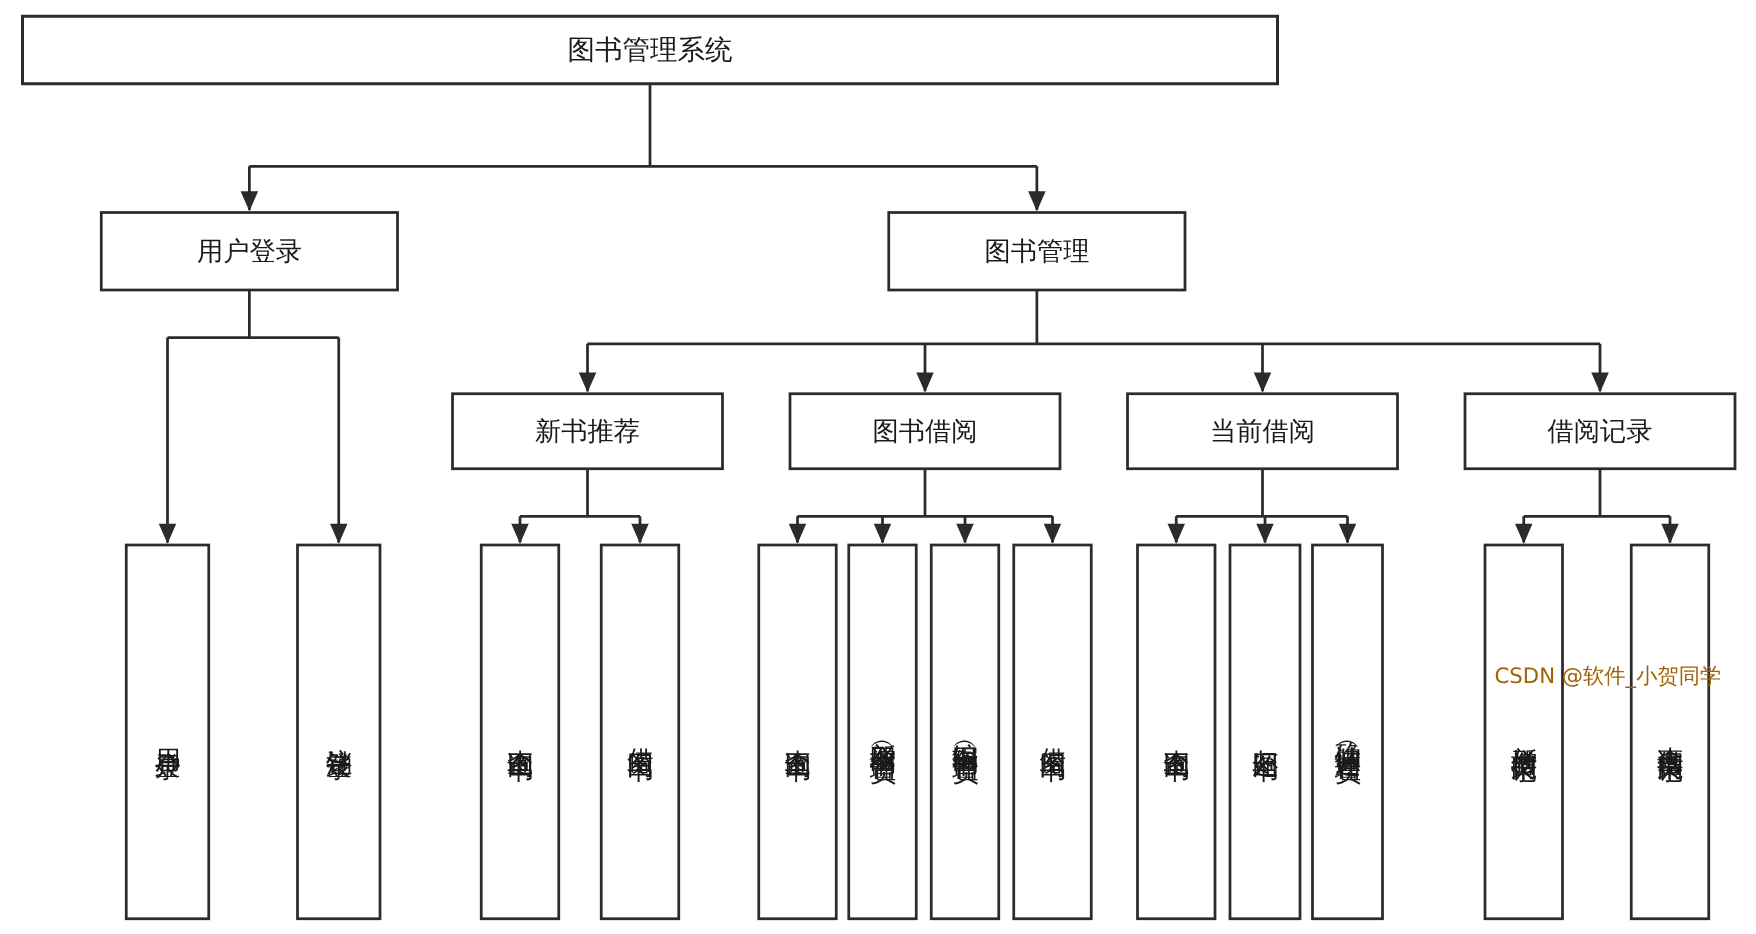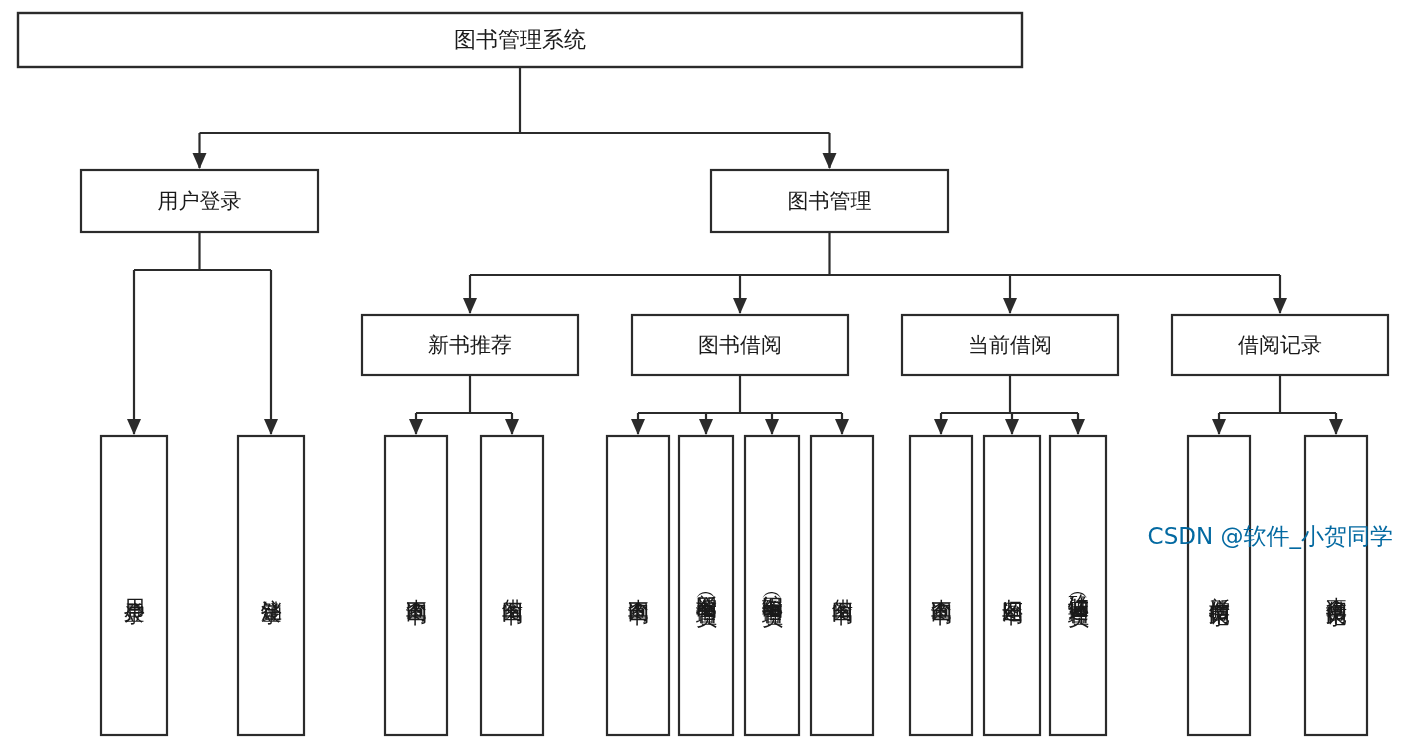--- a/index.html
+++ b/index.html
@@ -71,25 +71,25 @@
     letter-spacing: 2px;
     text-align: center;
     display: flex;
     align-items: center;
     justify-content: center;
     white-space: nowrap;
     pointer-events: none;
   }
   .watermark {
     position: absolute;
-    right: 12px;
+    right: 28px;
     bottom: 4px;
     font-family: "DejaVu Sans", "Liberation Sans", sans-serif;
-    font-size: 23px;
-    color: #0369a1;
+    font-size: 17px;
+    color: #a16207;
     white-space: nowrap;
     user-select: none;
   }
 </style>
 </head>
 <body>
 
 <div id="diagram-root">
 
   <svg id="tree-svg" viewBox="0 0 1405 747">

